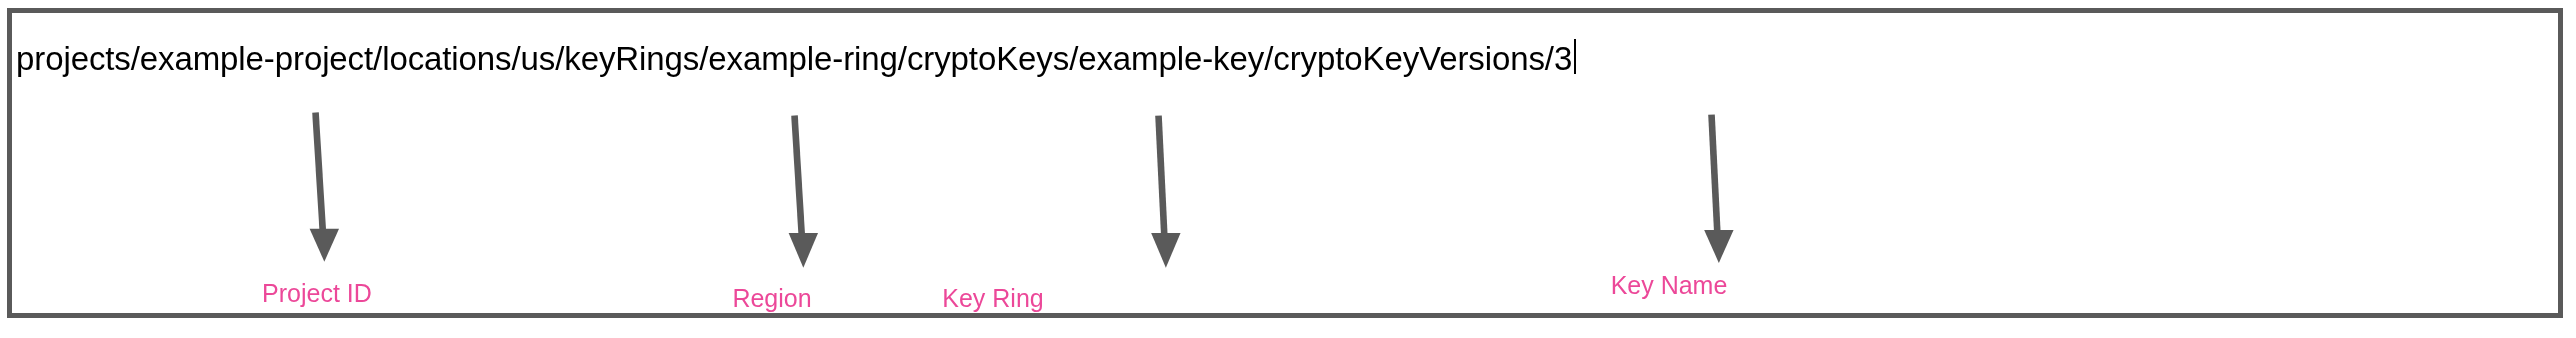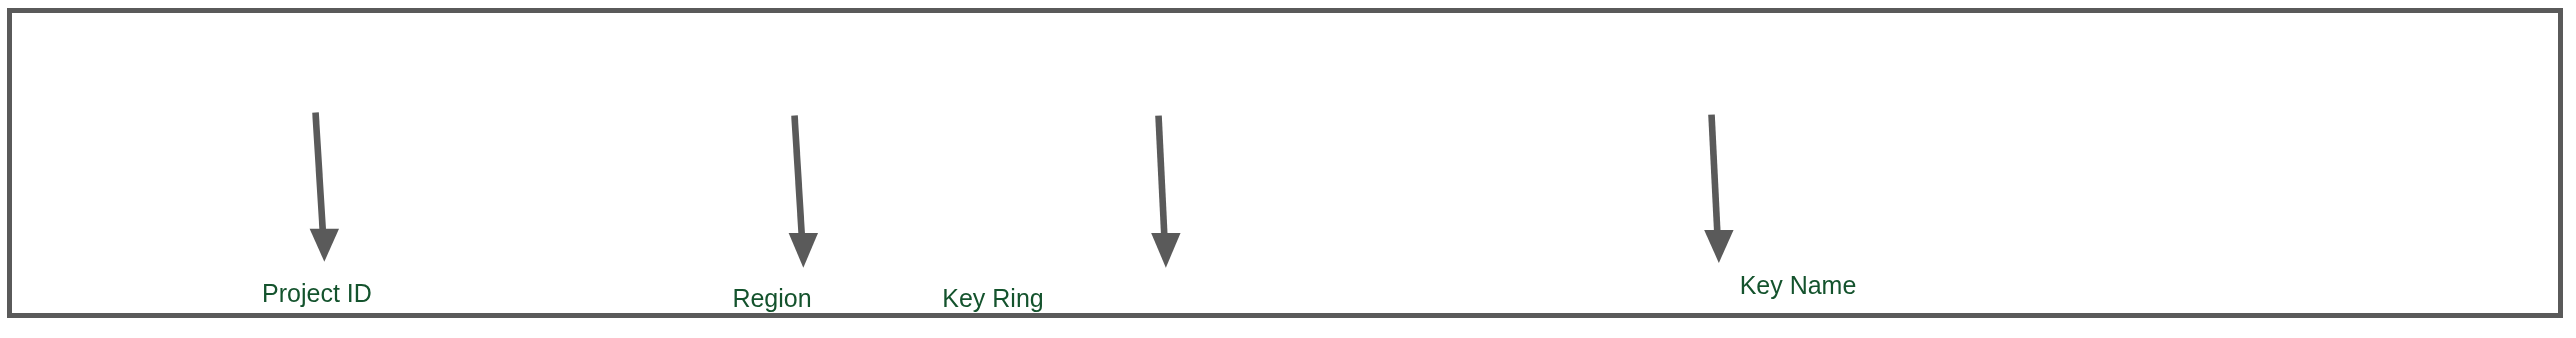--- a/index.html
+++ b/index.html
@@ -59,33 +59,36 @@
   .arrow {
     position: absolute;
     overflow: visible;
   }
   
   .callout-label {
     position: absolute;
     font-family: "Liberation Sans", sans-serif;
     font-size: 25px;
     line-height: 25px;
-    color: #14532d;
+    color: #ec4899;
     white-space: nowrap;
     transform: translateX(-50%);
     text-align: center;
   }
 </style>
 </head>
 <body>
 
 <div id="canvas">
 
   <div id="frame"></div>
 
+  <div id="path-row">
+    <span id="path-text">projects/example-project/locations/us/keyRings/example-ring/cryptoKeys/example-key/cryptoKeyVersions/3</span><span id="text-caret"></span>
+  </div>
 
   <svg class="arrow" style="left:280px; top:103px; width:96px; height:169px;" viewBox="0 0 130 230">
     <line x1="48" y1="13" x2="58" y2="176" stroke="#5a5a5a" stroke-width="9"></line>
     <polygon points="40,171 80,171 60,216" fill="#5a5a5a"></polygon>
   </svg>
 
   <svg class="arrow" style="left:759px; top:106px; width:96px; height:169px;" viewBox="0 0 130 230">
     <line x1="48" y1="13" x2="58" y2="178" stroke="#5a5a5a" stroke-width="9"></line>
     <polygon points="40,173 80,173 60,220" fill="#5a5a5a"></polygon>
   </svg>
@@ -99,16 +102,16 @@
     <line x1="48" y1="13" x2="56" y2="175" stroke="#5a5a5a" stroke-width="9"></line>
     <polygon points="38,170 78,170 58,215" fill="#5a5a5a"></polygon>
   </svg>
 
   <div class="callout-label" style="left:317px; top:281px;">Project ID</div>
 
   <div class="callout-label" style="left:772px; top:286px;text-align:right;">Region</div>
 
   <div class="callout-label" style="left:993px; top:286px;">Key Ring</div>
 
-  <div class="callout-label" style="left:1798px; top:273px;">Key Name</div>
+  <div class="callout-label" style="left:1669px; top:273px;">Key Name</div>
 
 </div>
 
 
 </body></html>

